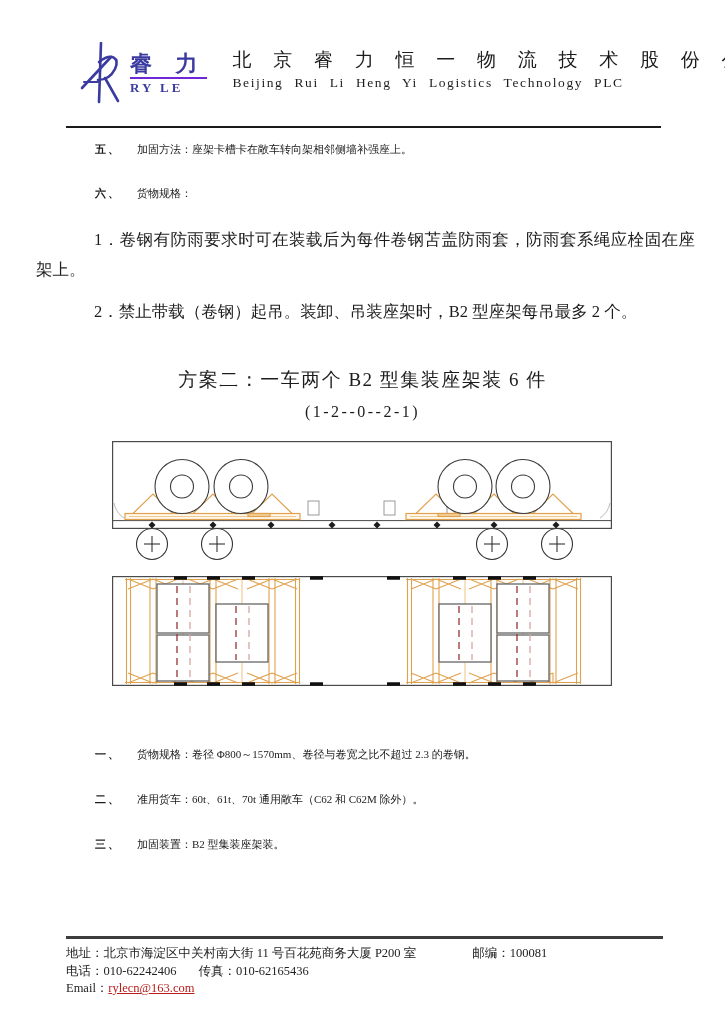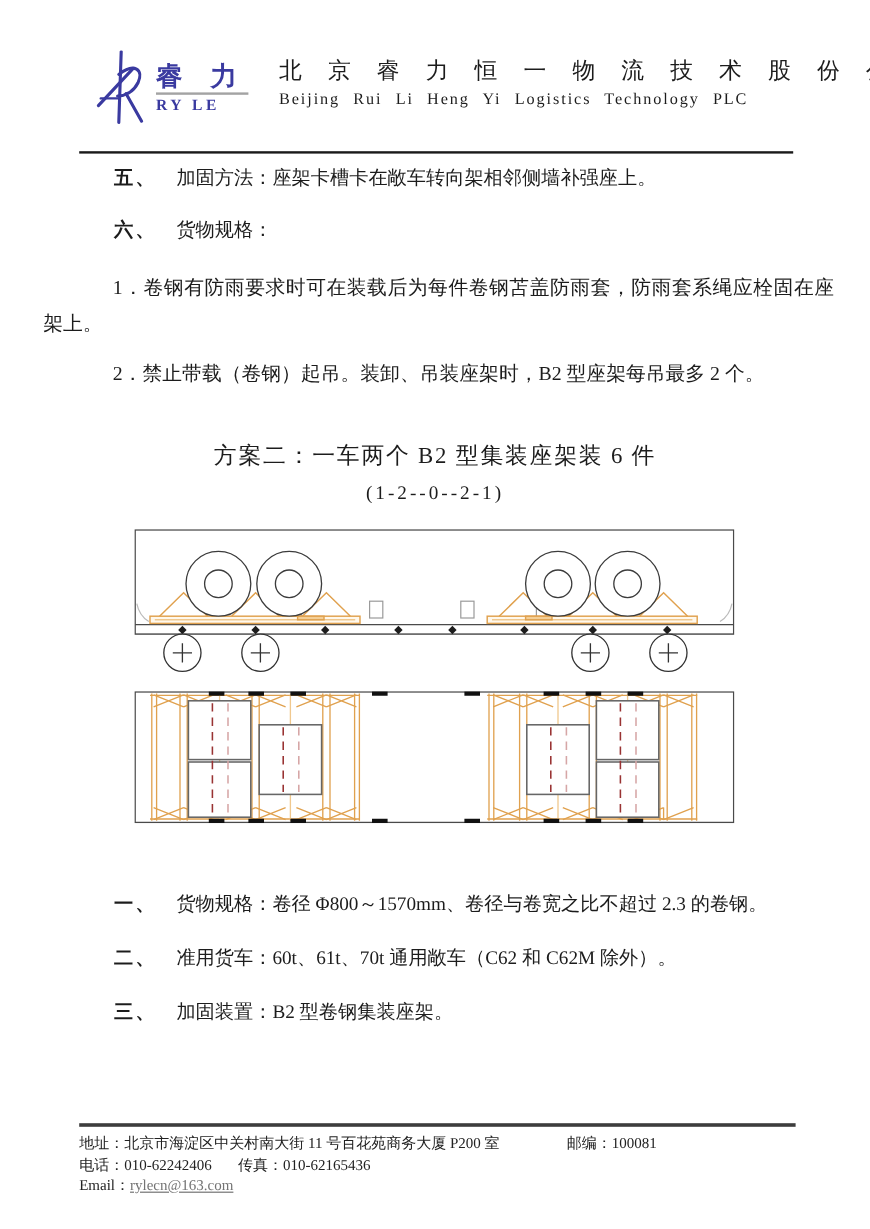--- a/index.html
+++ b/index.html
@@ -17,34 +17,34 @@
   }
   .logo{display:flex;align-items:flex-start;margin-left:12px;}
   .logo svg{display:block;}
   .logo-text{margin-left:4px;margin-top:10px;}
   .logo-cn{
     color:#3a3aa0;font-size:22px;font-weight:bold;letter-spacing:9px;
     line-height:24px;white-space:nowrap;
   }
   .logo-en{
     color:#3a3aa0;font-size:13px;letter-spacing:3px;font-weight:bold;
-    border-top:2px solid #a3a3a3;margin-top:1px;padding-top:1px;white-space:nowrap;
+    border-top:2px solid #6d28d9;margin-top:1px;padding-top:1px;white-space:nowrap;
   }
   .company{margin-left:26px;margin-top:6px;}
   .company-cn{
     font-size:19px;letter-spacing:8.5px;line-height:24px;white-space:nowrap;
     font-weight:500;
   }
   .company-en{
     font-size:13.5px;letter-spacing:1.6px;word-spacing:6px;line-height:18px;
     white-space:nowrap;margin-top:2px;
   }
   
   .item{
-    margin:0 30px 0 95px;font-size:16px;line-height:24px;white-space:nowrap;
+    margin:0 30px 0 95px;font-size:11px;line-height:24px;white-space:nowrap;
   }
   .item .num{font-weight:bold;margin-right:16px;letter-spacing:2px;}
   .i5{margin-top:9px;}
   .i6{margin-top:20px;}
   .note{
     margin:0 30px 0 36px;font-size:16.5px;line-height:30px;
     text-indent:58px;text-align:justify;
   }
   .n1{margin-top:20px;}
   .n2{margin-top:12px;}
@@ -62,21 +62,21 @@
   .i3{margin-top:21px;}
   
   .footer{
     position:absolute;left:66px;right:62px;top:936px;
     border-top:3px solid #3d3d3d;padding-top:6px;
     font-size:12.5px;line-height:17.5px;color:#222;
   }
   .footer-row{white-space:nowrap;}
   .postcode{margin-left:56px;}
   .fax{margin-left:22px;}
-  .email-link{color:#737373;}
+  .email-link{color:#b91c1c;}
   .footer .en{font-family:"Liberation Serif","DejaVu Serif",serif;}
 </style>
 </head>
 <body>
 
 <div class="header">
   <div class="logo">
     <svg width="48" height="64" viewBox="0 0 48 64">
       <g fill="none" stroke="#3a3aa0" stroke-width="2.6" stroke-linecap="round">
         <path d="M23,1 L21,60"></path>
@@ -267,21 +267,21 @@
       <line x1="95" y1="108" x2="108" y2="108"></line>
     <line x1="376" y1="2" x2="389" y2="2"></line>
       <line x1="376" y1="108" x2="389" y2="108"></line>
   </g>
 </svg>
 
 <p class="item i1"><span class="num">一、</span><span>货物规格：卷径 Φ800～1570mm、卷径与卷宽之比不超过 2.3 的卷钢。</span></p>
 
 <p class="item i2"><span class="num">二、</span><span>准用货车：60t、61t、70t 通用敞车（C62 和 C62M 除外）。</span></p>
 
-<p class="item i3"><span class="num">三、</span><span>加固装置：B2 型卷钢集装座架。</span></p>
+<p class="item i3"><span class="num">三、</span><span>加固装置：B2 型集装座架装。</span></p>
 
 <div class="footer">
   <div class="footer-row">
     <span>地址：</span><span>北京市海淀区中关村南大街 11 号百花苑商务大厦 P200 室</span><span class="postcode">邮编：</span><span>100081</span>
   </div>
   <div class="footer-row">
     <span>电话：</span><span>010-62242406</span><span class="fax">传真：</span><span>010-62165436</span>
   </div>
   <div class="footer-row en">
     <span>Email：</span><a class="email-link" href="#">rylecn@163.com</a>

